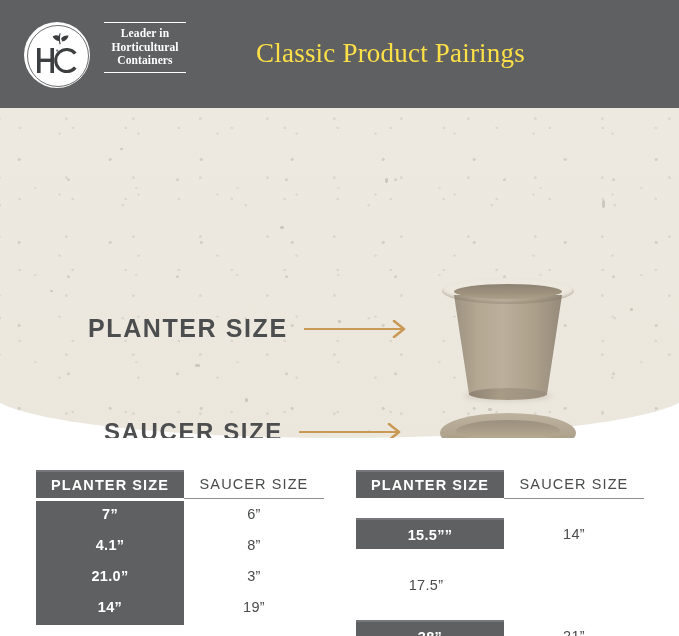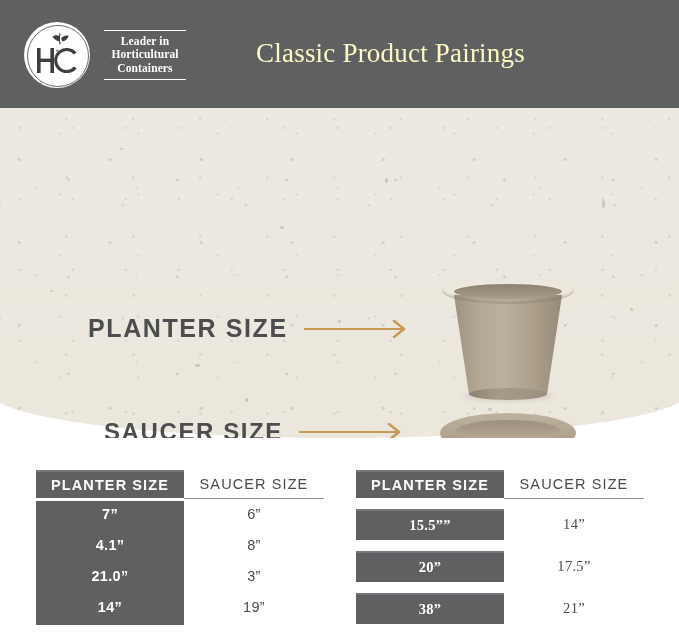--- a/index.html
+++ b/index.html
@@ -25,21 +25,21 @@
     left: 0; top: 0;
     width: 679px; height: 108px;
     background: #5f6061;
     overflow: hidden;
   }
 
   #logo-block {
     position: absolute;
     left: 24px; top: 22px;
     display: flex;
-    align-items: center;
+    align-items: flex-start;
   }
 
   .logo-mark {
     position: relative;
     width: 66px; height: 66px;
     border-radius: 50%;
     background: #ffffff;
     display: flex;
     align-items: center;
     justify-content: center;
@@ -76,21 +76,21 @@
     background: #ffffff;
   }
   .logo-tagline::before { top: 0; }
   .logo-tagline::after  { bottom: 0; }
 
   #header-title {
     position: absolute;
     left: 0; right: 0; top: 38px;
     text-align: center;
     padding-left: 78px;
-    color: #fef9c3;
+    color: #fde047;
     font-family: "Liberation Serif", serif;
     font-size: 27px;
     font-weight: 400;
     letter-spacing: 0.2px;
     white-space: nowrap;
     margin-left: 24px;
   }
 
   
   #hero {
@@ -299,21 +299,21 @@
   #table-left .tbl-body::before {
     content: "";
     position: absolute;
     left: 0; top: 3px;
     width: 148px; height: 124px;
     background: #5f6061;
   }
   #table-left .tbl-row .cell { position: relative; z-index: 2; }
 
   
-  #table-right .tbl-row { margin-top: 11px; font-family: Liberation Serif, serif; }
+  #table-right .tbl-row { margin-top: 20px; }
   #table-right .tbl-row .cell.planter {
     background: #5f6061;
     border-top: 2px solid #76777a;
   }
 </style>
 </head>
 <body>
 
 <div id="page">
 
@@ -430,21 +430,20 @@
         <div class="hcell planter">PLANTER SIZE</div>
         <div class="hcell saucer">SAUCER SIZE</div>
       </div>
       <div class="tbl-rule"></div>
       <div class="tbl-body">
         <div class="tbl-row">
           <div class="cell planter">15.5””</div>
           <div class="cell saucer">14”</div>
         </div>
         <div class="tbl-row">
-          <div class="cell planter">20”</div>
           <div class="cell saucer">17.5”</div>
         </div>
         <div class="tbl-row">
           <div class="cell planter">38”</div>
           <div class="cell saucer">21”</div>
         </div>
       </div>
     </div>
 
   </div>

